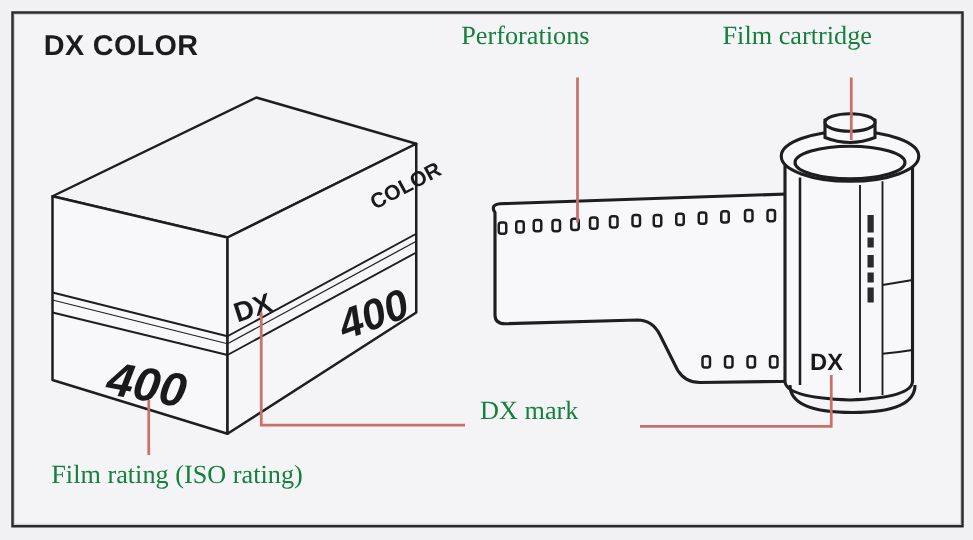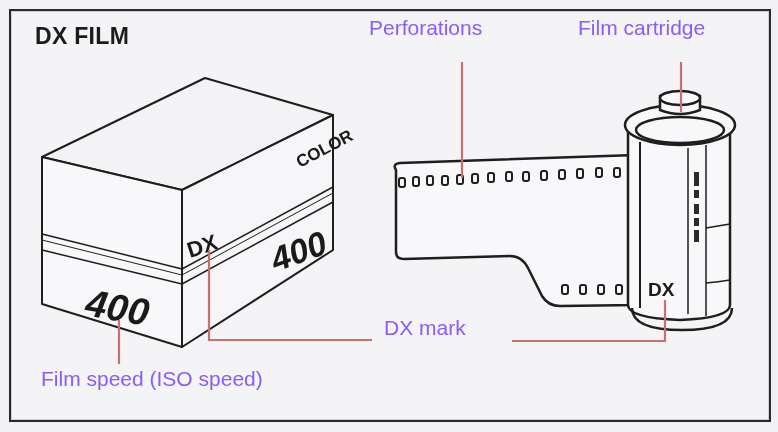--- a/index.html
+++ b/index.html
@@ -15,35 +15,36 @@
     border: 2px solid #2a2a2a;
     background: #f4f4f7;
     box-shadow: inset 0 0 0 1px #cfcfd4;
   }
   .title {
     position: absolute; left: 35px; top: 23px;
     font-size: 23px; font-weight: bold; color: #1c1c1c;
     letter-spacing: 0.3px;
   }
   .label {
-    position: absolute; font-size: 21px; color: #8b5cf6;
+    position: absolute; font-size: 21px; color: #15803d;
     white-space: nowrap;
+    font-family: Liberation Serif, serif;
   }
   #lbl-perf { left: 369px; top: 16px; }
   #lbl-cart { left: 578px; top: 16px; }
   #lbl-dx { left: 384px; top: 316px; }
   #lbl-speed { left: 41px; top: 367px; }
   svg.art { position: absolute; left: 0; top: 0; }
 </style>
 </head>
 <body>
 
 <div class="frame"></div>
 
-<div class="title">DX FILM</div>
+<div class="title">DX COLOR</div>
 
 <svg class="art" width="778" height="432" viewBox="0 0 778 432">
 
   <g stroke="#1e1e1e" stroke-width="2" fill="#f7f7fa" stroke-linejoin="round">
 
     <polygon points="42,157 205,78 333,115 182,190" fill="#f3f3f6"></polygon>
 
     <polygon points="42,157 182,190 182,347 42,304" fill="#f8f8fa"></polygon>
 
     <polygon points="182,190 333,115 333,250 182,347" fill="#f6f6f9"></polygon>
@@ -126,13 +127,13 @@
 
     <polyline points="512,341 665,341 665,300"></polyline>
 
     <line x1="119" y1="320" x2="119" y2="364"></line>
   </g>
 </svg>
 
 <div class="label" id="lbl-perf">Perforations</div>
 <div class="label" id="lbl-cart">Film cartridge</div>
 <div class="label" id="lbl-dx">DX mark</div>
-<div class="label" id="lbl-speed">Film speed (ISO speed)</div>
+<div class="label" id="lbl-speed">Film rating (ISO rating)</div>
 
 </body></html>

